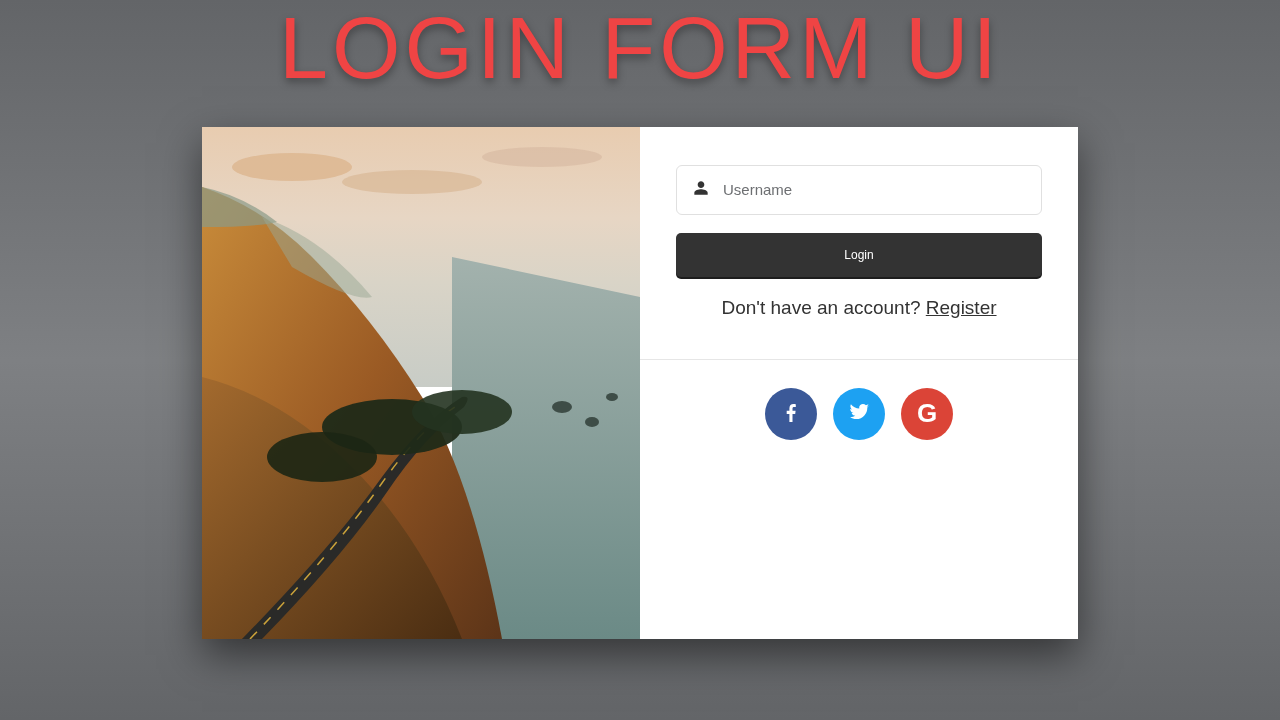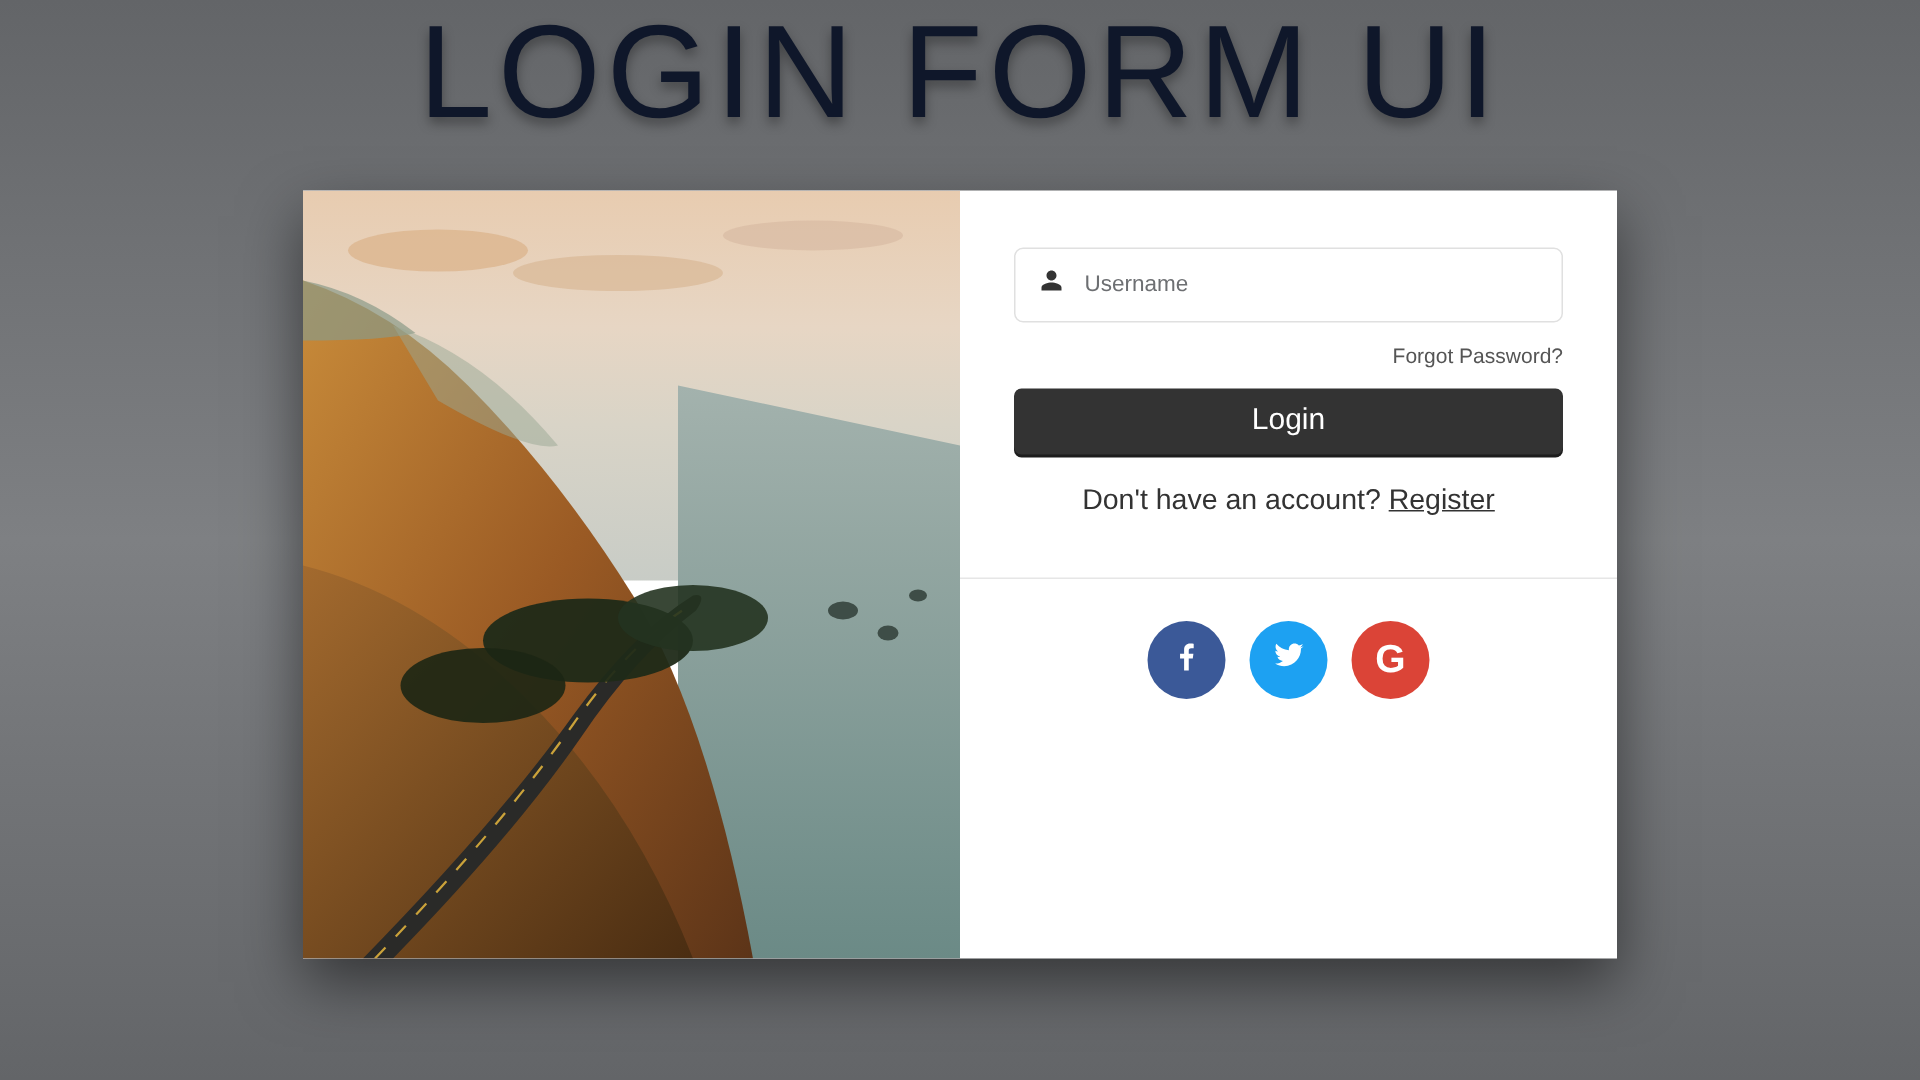--- a/index.html
+++ b/index.html
@@ -8,21 +8,21 @@
     font-family: "Segoe UI", Arial, sans-serif;
     background: linear-gradient(to bottom, #636568 0%, #7e8083 50%, #636568 100%);
     display: flex;
     flex-direction: column;
     align-items: center;
   }
   .page-title {
     font-size: 88px;
     font-weight: 400;
     letter-spacing: 4px;
-    color: #0f172a;
+    color: #ef4444;
     text-shadow: 0 4px 8px rgba(0,0,0,0.35);
     margin-top: 0px;
     line-height: 1.1;
     font-family: "Segoe UI Light","Century Gothic","Trebuchet MS",sans-serif;
   }
   .card {
     width: 876px;
     height: 512px;
     margin-top: 30px;
     background: #fff;
@@ -67,21 +67,21 @@
   .field input::placeholder { color: #6d6f72; }
   .forgot-row { text-align: right; margin-top: -4px; margin-bottom: 12px; }
   .forgot-link { color: #555; font-size: 14px; text-decoration: none; cursor: pointer; }
   .login-btn {
     width: 100%;
     height: 44px;
     background: #333333;
     color: #fff;
     border: none;
     border-radius: 5px;
-    font-size: 20px;
+    font-size: 12px;
     cursor: pointer;
     font-family: inherit;
     box-shadow: 0 2px 0 #1d1d1d;
   }
   .register-row {
     text-align: center;
     margin-top: 20px;
     font-size: 19px;
     color: #333;
   }
@@ -165,23 +165,20 @@
     <div class="field">
       <span>
         <svg viewBox="0 0 24 24">
             <path d="M12 12c2.7 0 5-2.3 5-5s-2.3-5-5-5-5 2.3-5 5 2.3 5 5 5zm0 2c-3.3 0-10 1.7-10 5v3h20v-3c0-3.3-6.7-5-10-5z"></path>
           </svg>
       </span>
       <input type="text" placeholder="Username" style="">
     </div>
 
 
-    <div class="forgot-row">
-      <a class="forgot-link">Forgot Password?</a>
-    </div>
 
     <button class="login-btn">Login</button>
 
     <div class="register-row">
       <span>Don't have an account? </span><a class="register-link">Register</a>
     </div>
 
     <div class="divider"></div>
 
     <div class="social-row">

